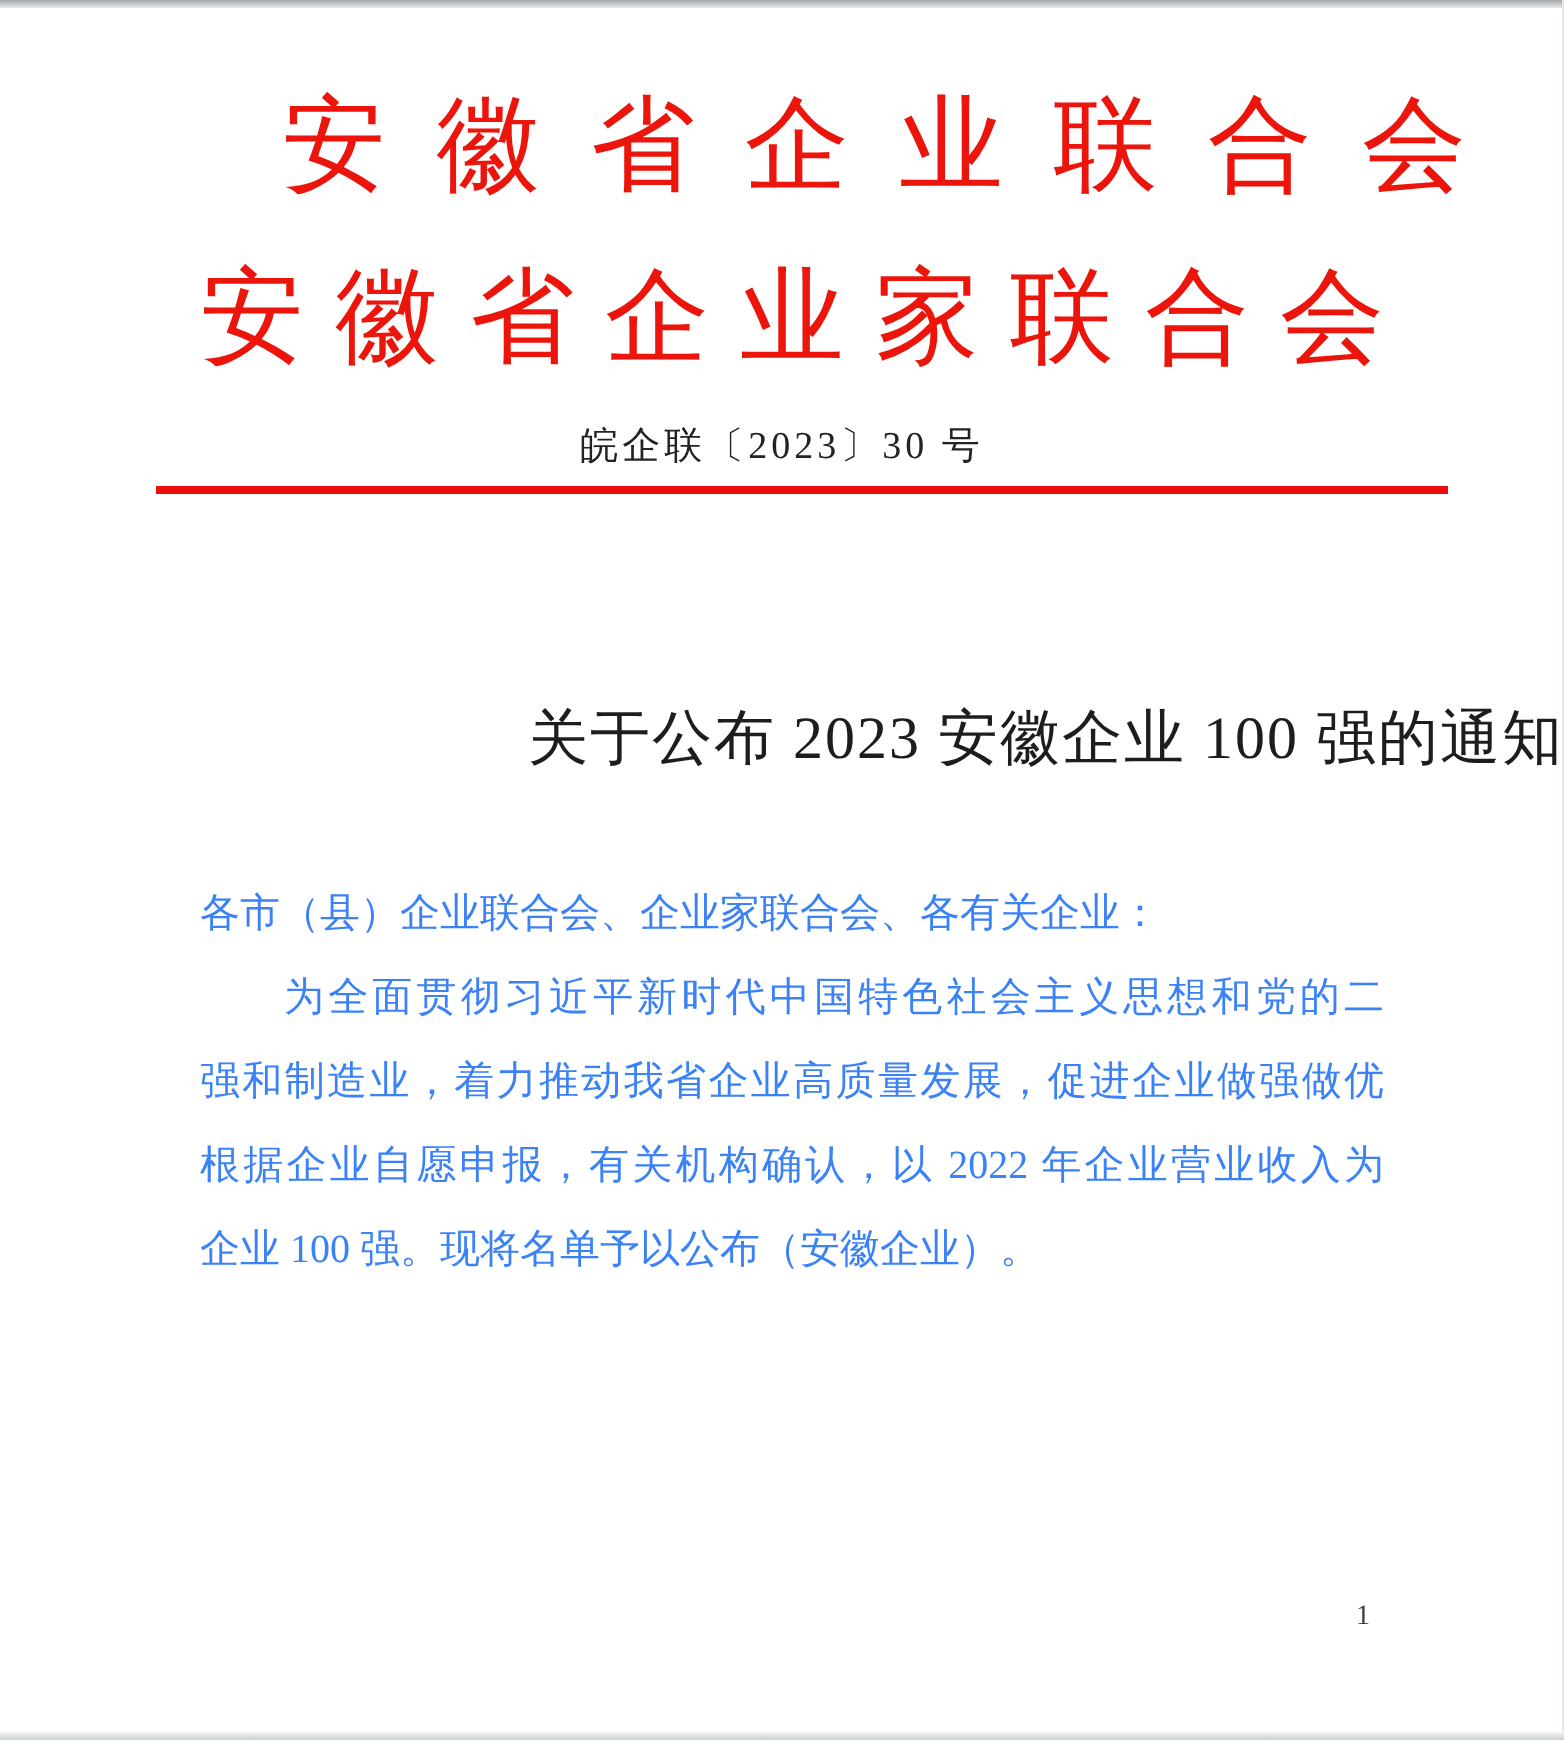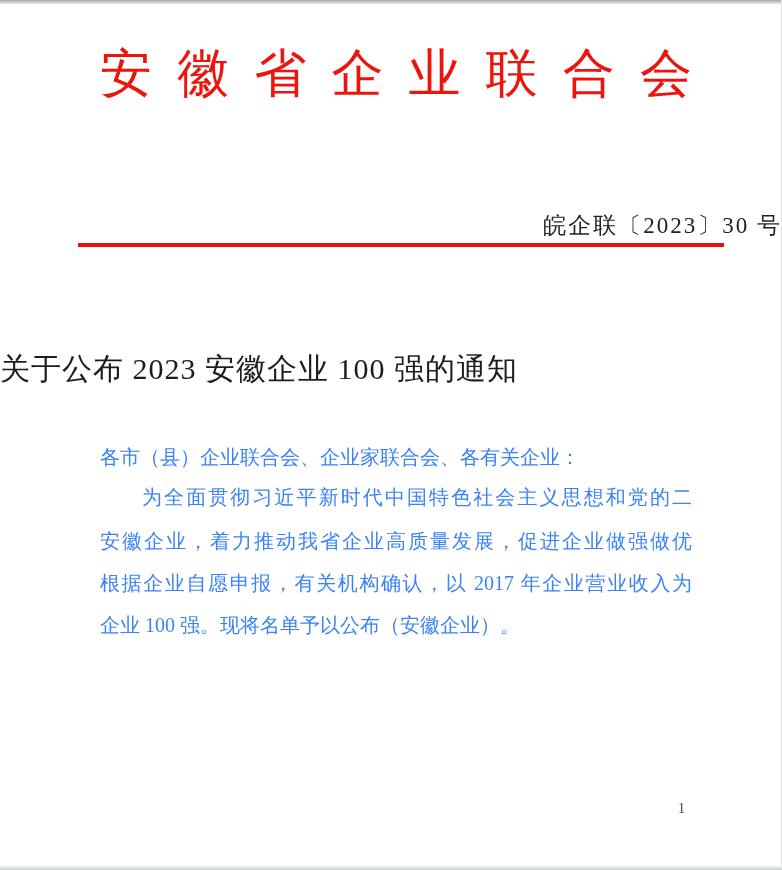--- a/index.html
+++ b/index.html
@@ -37,46 +37,46 @@
     left: 100px;
     width: 592px;
     color: #ec150c;
     font-size: 52px;
     line-height: 60px;
     font-weight: 400;
     text-align: justify;
     text-align-last: justify;
     white-space: nowrap;
   }
-  .org-line-1 { top: 44px; }
+  .org-line-1 { top: 44px; margin-left: 41px; }
   .org-line-2 { top: 130px; }
   .doc-number {
     position: absolute;
     top: 210px;
     left: 0;
     width: 100%;
-    text-align: right;
-    font-size: 23px;
+    text-align: center;
+    font-size: 19px;
     letter-spacing: 2px;
     color: #232323;
   }
   .red-divider {
     position: absolute;
     top: 243px;
     left: 78px;
     width: 646px;
     height: 4px;
     background: #e90f0f;
   }
   .notice-title {
     position: absolute;
     top: 349px;
     left: 0;
     width: 100%;
-    text-align: left;
+    text-align: right;
     font-size: 30px;
     font-weight: 500;
     color: #1d1d1d;
     letter-spacing: 1px;
   }
   .body-block {
     position: absolute;
     top: 436px;
     left: 100px;
     width: 592px;
@@ -87,50 +87,51 @@
   .body-line {
     text-align: justify;
     text-align-last: justify;
     white-space: nowrap;
   }
   .body-line.no-justify {
     text-align: left;
     text-align-last: left;
     white-space: normal;
   }
-  .body-line.indent { text-indent: 42px; font-family: Liberation Mono, monospace; }
+  .body-line.indent { text-indent: 42px; }
   .page-number {
     position: absolute;
     top: 801px;
     left: 678px;
     font-size: 14px;
     color: #3f3f3f;
   }
 </style>
 </head>
 <body>
 
 <div class="page">
 
   <div class="edge-top"></div>
 
   <div class="org-line org-line-1">安徽省企业联合会</div>
 
+  <div class="org-line org-line-2">安徽省企业家联合会</div>
 
   <div class="doc-number">皖企联〔2023〕30 号</div>
 
   <div class="red-divider"></div>
 
   <div class="notice-title">关于公布 2023 安徽企业 100 强的通知</div>
 
   <div class="body-block">
     <div class="body-line no-justify">各市（县）企业联合会、企业家联合会、各有关企业：</div>
     <div class="body-line indent">为全面贯彻习近平新时代中国特色社会主义思想和党的二</div>
-    <div class="body-line">安徽企业，着力推动我省企业高质量发展，促进企业做强做优</div>
-    <div class="body-line">根据企业自愿申报，有关机构确认，以 2017 年企业营业收入为</div>
+    <div class="body-line">强和制造业，着力推动我省企业高质量发展，促进企业做强做优</div>
+    <div class="body-line">根据企业自愿申报，有关机构确认，以 2022 年企业营业收入为</div>
     <div class="body-line no-justify">企业 100 强。现将名单予以公布（安徽企业）。</div>
   </div>
 
   <div class="page-number">1</div>
 
   <div class="edge-right"></div>
   <div class="edge-bottom"></div>
 
 </div>
 

